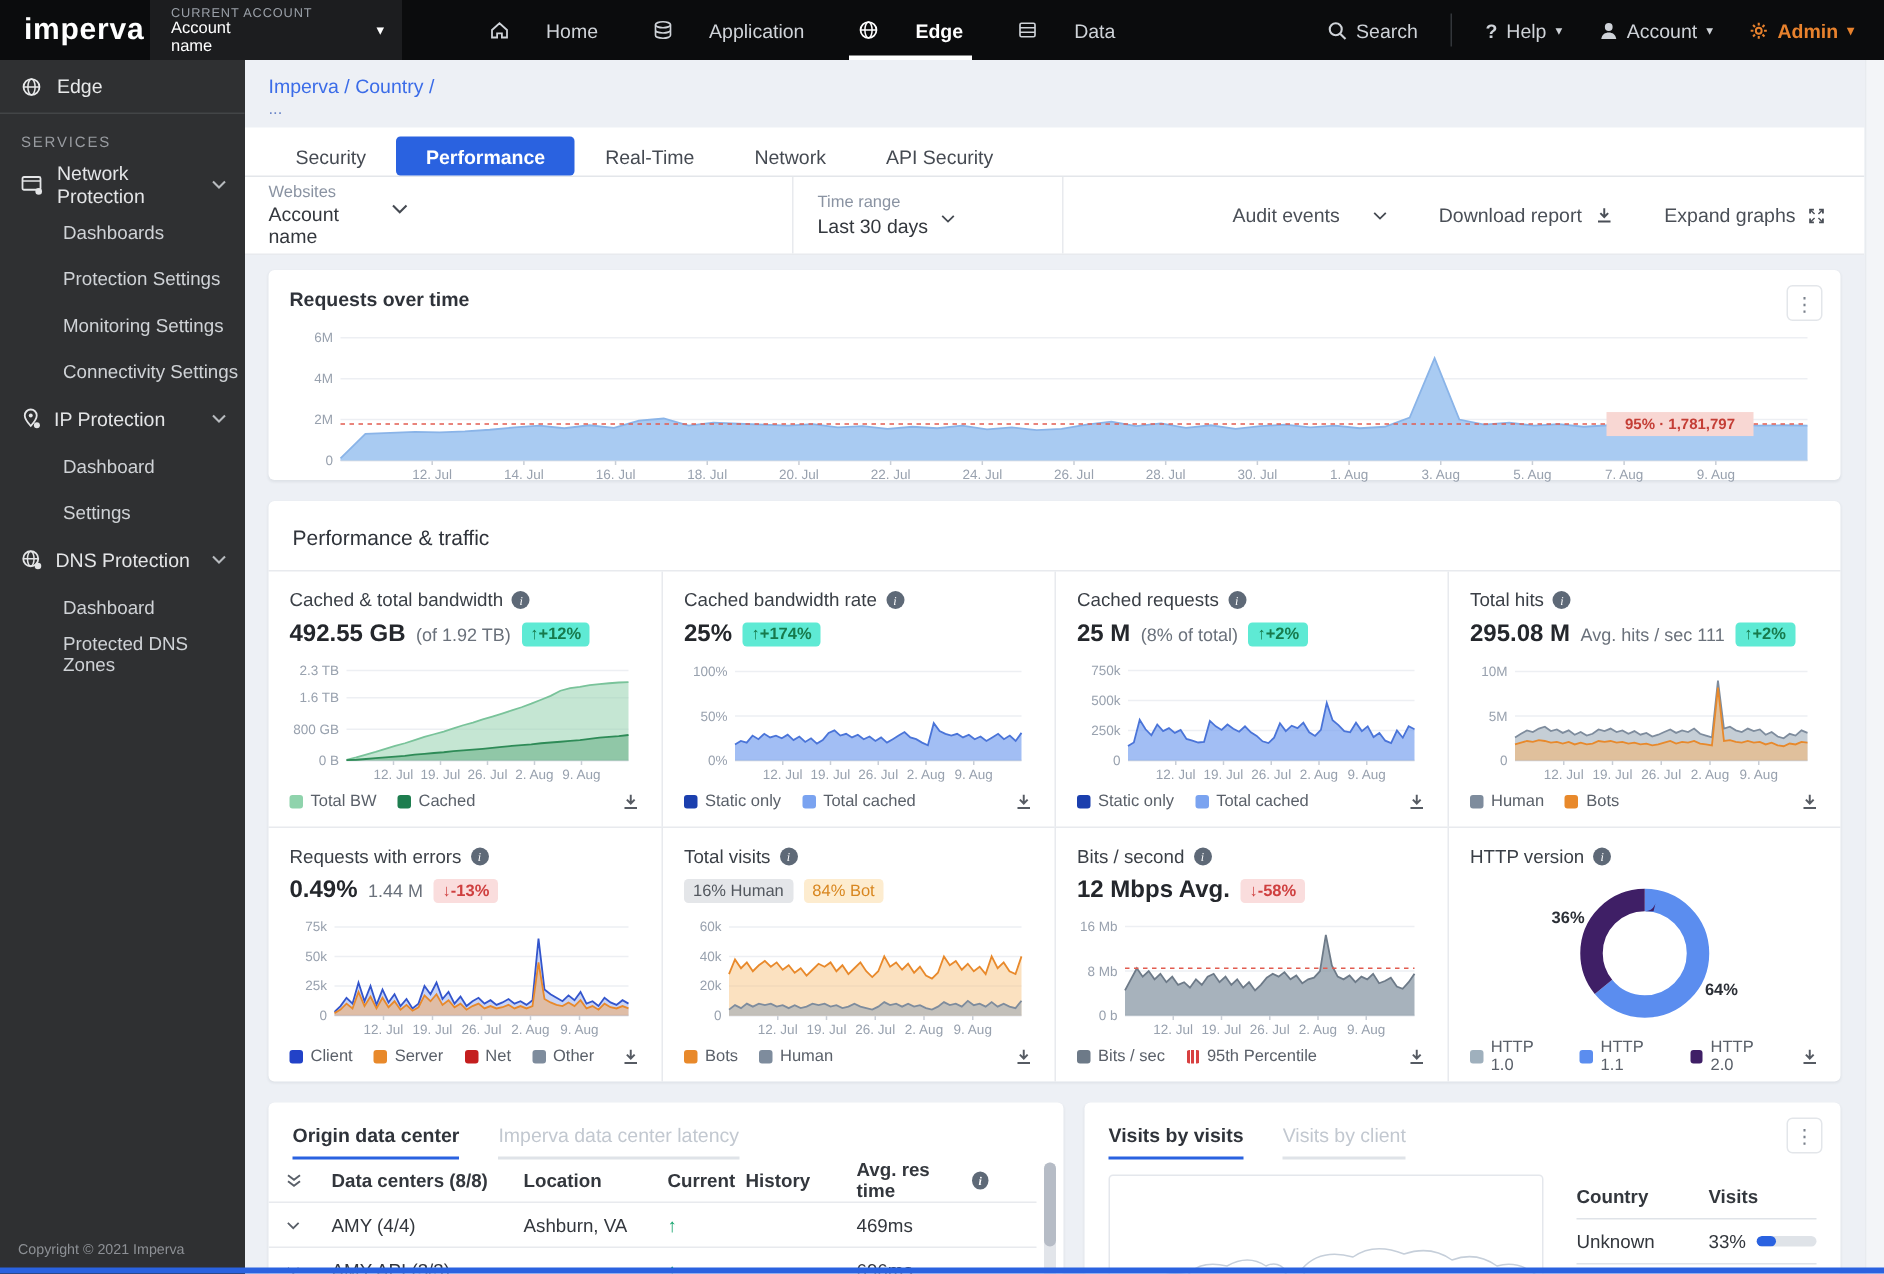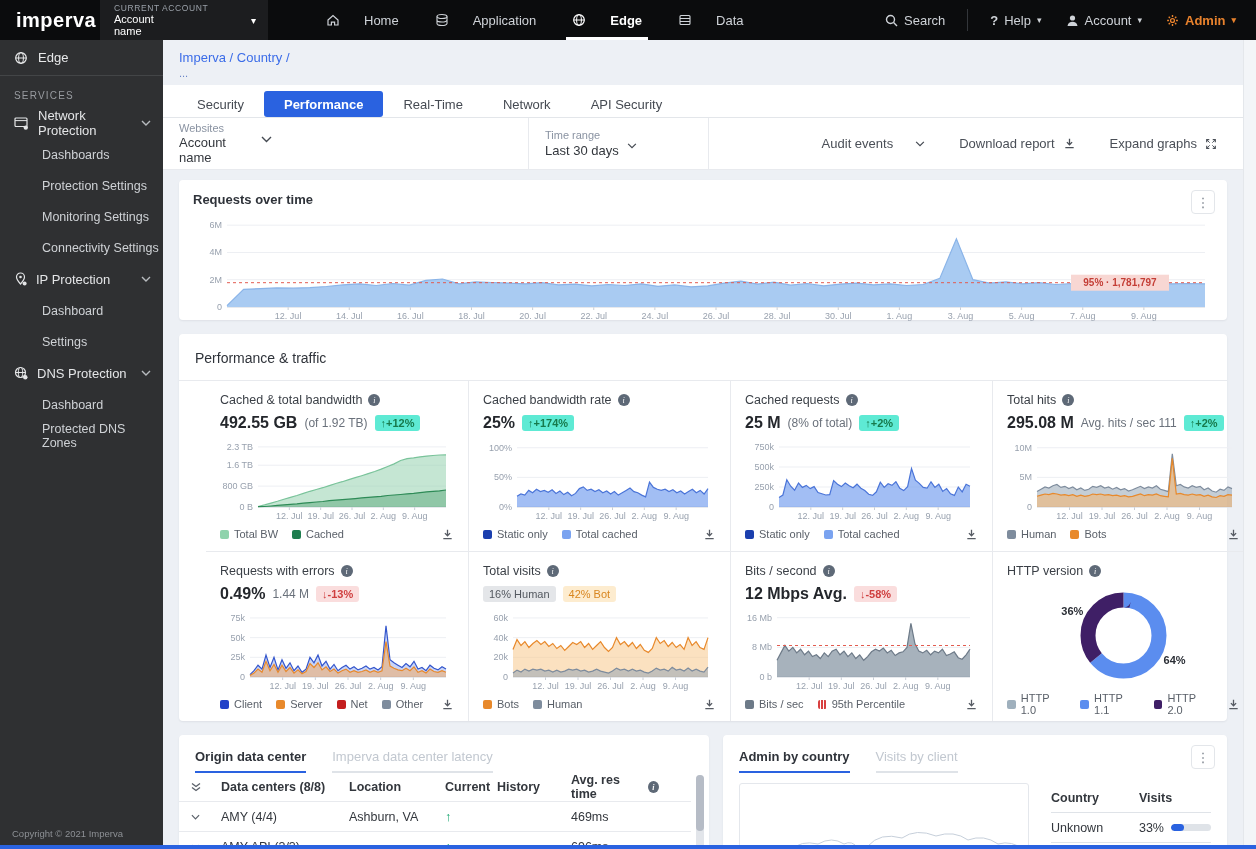--- a/index.html
+++ b/index.html
@@ -52,21 +52,21 @@
   .card { background:#fff; border-radius:4px; box-shadow:0 1px 2px rgba(40,50,70,.08); margin-bottom:14px; position:relative; }
   .kebab { position:absolute; top:10px; right:12px; width:24px; height:24px; border:1px solid #e3e6ea; border-radius:4px; display:flex; align-items:center; justify-content:center; color:#7a818c; font-size:13px; cursor:pointer; background:#fff; }
   .req-card { padding:12px 14px 6px; height:140px; }
   .card-title { font-size:13px; font-weight:bold; color:#2f333a; }
   .req-chart { width:100%; height:112px; margin-top:4px; }
   
   .perf-card { padding-top:12px; }
   .perf-title { font-size:14px; font-weight:normal; color:#2f333a; padding:4px 16px 14px; }
   .perf-grid { display:grid; grid-template-columns:repeat(4,1fr); border-top:1px solid #e8eaee; }
   .pcell { border-left:1px solid #e8eaee; padding:12px 14px 6px; height:170px; display:flex; flex-direction:column; }
-  .pcell:nth-child(4n+1) { border-left:none;margin-left:27px; }
+  .pcell:nth-child(4n+1) { border-left:none; }
   .pcell:nth-child(n+5) { border-top:1px solid #e8eaee; }
   .ctitle { font-size:12.5px; color:#3a3f46; display:flex; align-items:center; gap:6px; }
   .info { width:12px; height:12px; border-radius:50%; background:#5e6977; color:#fff; font-size:8px; display:inline-flex; align-items:center; justify-content:center; font-style:italic; font-family:"Liberation Serif",serif; cursor:pointer; }
   .cval { display:flex; align-items:center; gap:7px; margin:6px 0 4px; min-height:20px; }
   .cval .big { font-size:16px; font-weight:bold; color:#24272c; }
   .cval .sub { font-size:12px; color:#6a717b; }
   .badge { font-size:11px; font-weight:bold; padding:2px 6px; border-radius:3px; }
   .badge.up { background:#5eead4; color:#177a4c; }
   .badge.down { background:#fadddd; color:#cf3f3f; }
   .badge.gray { background:#e4e6e9; color:#53585f; font-weight:normal; }
@@ -665,21 +665,21 @@
           </div>
         </div>
 
         <div class="pcell">
           <div class="ctitle">
               <span>Total visits</span>
               <span class="info">i</span>
             </div>
           <div class="cval">
               <span class="badge gray">16% Human</span>
-              <span class="badge orange">42% Bot</span>
+              <span class="badge orange">84% Bot</span>
             </div>
           <div class="mini">
               <svg width="233" height="85" viewBox="0 0 233 85">
                 <line x1="30" y1="69" x2="225" y2="69" stroke="#edeff3" stroke-width="1"></line>
                 <text x="25" y="72" text-anchor="end" font-size="9" fill="#98a1ae">0</text>
                 <line x1="30" y1="49.3125" x2="225" y2="49.3125" stroke="#edeff3" stroke-width="1"></line>
                 <text x="25" y="52.3125" text-anchor="end" font-size="9" fill="#98a1ae">20k</text>
                 <line x1="30" y1="29.625" x2="225" y2="29.625" stroke="#edeff3" stroke-width="1"></line>
                 <text x="25" y="32.625" text-anchor="end" font-size="9" fill="#98a1ae">40k</text>
                 <line x1="30" y1="9.9375" x2="225" y2="9.9375" stroke="#edeff3" stroke-width="1"></line>
@@ -854,21 +854,21 @@
           </div>
           <div class="vscroll">
               <div class="thumb"></div>
             </div>
         </div>
       </section>
 
       <section class="card bcard right">
         <div class="kebab">⋮</div>
         <div class="btabs">
-          <div class="btab active">Admin by country</div>
+          <div class="btab active">Visits by visits</div>
           <div class="btab disabled">Visits by client</div>
         </div>
         <div class="vc-body">
           <div class="map-box">
             <svg width="320" height="160" viewBox="0 0 320 160">
               <g fill="none" stroke="#c6cfda" stroke-width="1">
                 <path d="M18 78 Q30 62 52 66 Q60 56 78 60 Q92 52 104 60 Q112 56 118 64 Q110 74 96 72 Q88 82 72 78 Q58 86 44 80 Q30 86 18 78Z"></path>
                 <path d="M128 62 Q140 48 162 54 Q176 44 196 52 Q214 46 228 56 Q244 50 258 60 Q272 56 284 66 Q276 78 260 72 Q248 82 232 74 Q218 84 202 76 Q188 84 172 76 Q156 84 142 74 Q132 72 128 62Z"></path>
                 <path d="M60 96 Q72 90 82 98 Q88 110 78 120 Q66 118 60 108Z"></path>
                 <path d="M150 96 Q162 90 172 98 Q176 112 166 122 Q154 118 150 106Z"></path>

